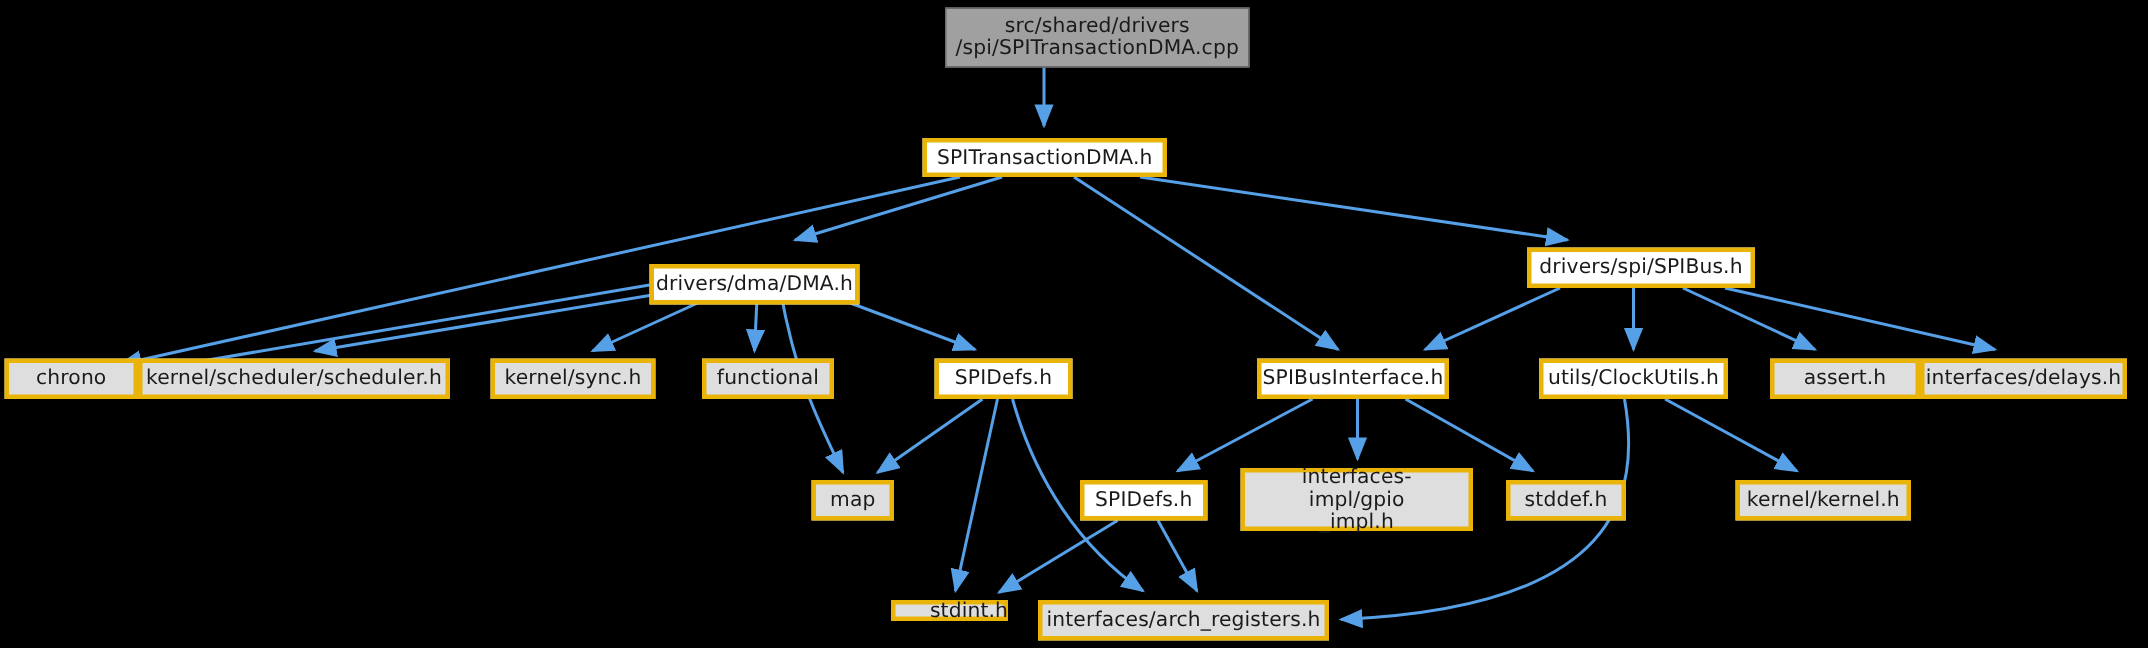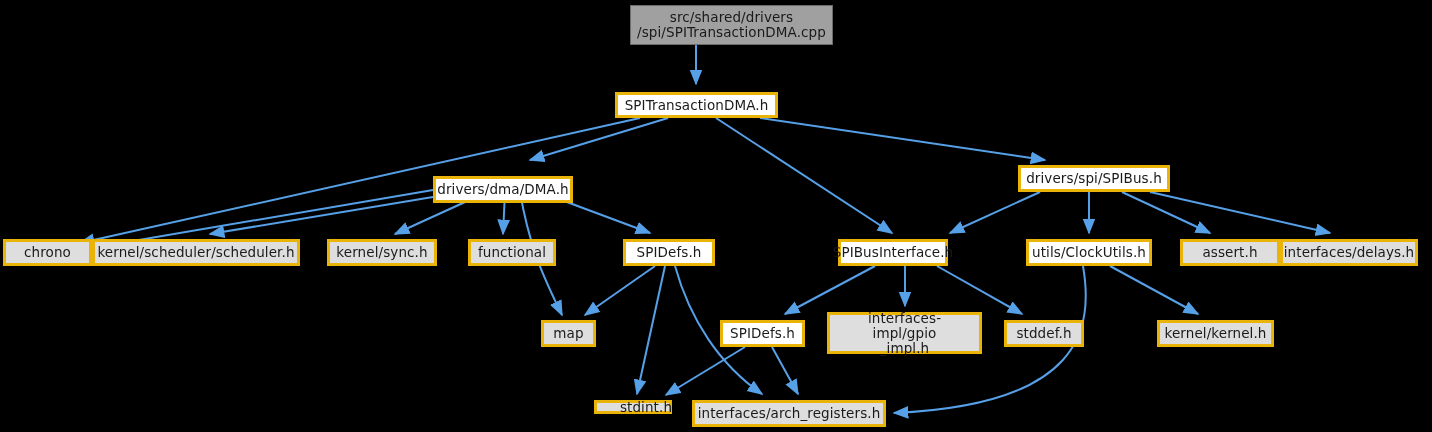--- a/index.html
+++ b/index.html
@@ -56,21 +56,21 @@
       <div class="node root" style="left: 595px; top: 5px; width: 203px; height: 40px;">src/shared/drivers
 /spi/SPITransactionDMA.cpp</div>
       <div class="node hdr" style="left: 615px; top: 92px; width: 163px; height: 26px;">SPITransactionDMA.h</div>
       <div class="node hdr" style="left: 433px; top: 176px; width: 140px; height: 27px;">drivers/dma/DMA.h</div>
       <div class="node hdr" style="left: 1018px; top: 165px; width: 152px; height: 27px;">drivers/spi/SPIBus.h</div>
       <div class="node sys" style="left: 3px; top: 239px; width: 89px; height: 27px;">chrono</div>
       <div class="node sys" style="left: 92px; top: 239px; width: 208px; height: 27px;">kernel/scheduler/scheduler.h</div>
       <div class="node sys" style="left: 327px; top: 239px; width: 110px; height: 27px;">kernel/sync.h</div>
       <div class="node sys" style="left: 458px; top: 239px; width: 88px; height: 27px; margin-left: 10px;">functional</div>
       <div class="node hdr" style="left: 623px; top: 239px; width: 92px; height: 27px;">SPIDefs.h</div>
-      <div class="node hdr" style="left: 838px; top: 239px; width: 110px; height: 27px;">SPIBusInterface.h</div>
+      <div class="node hdr" style="left: 838px; top: 239px; width: 128px; height: 27px;">SPIBusInterface.h</div>
       <div class="node hdr" style="left: 1026px; top: 239px; width: 126px; height: 27px;">utils/ClockUtils.h</div>
       <div class="node sys" style="left: 1180px; top: 239px; width: 100px; height: 27px;">assert.h</div>
       <div class="node sys" style="left: 1280px; top: 239px; width: 138px; height: 27px;">interfaces/delays.h</div>
       <div class="node sys" style="left: 541px; top: 320px; width: 55px; height: 27px;">map</div>
       <div class="node hdr" style="left: 720px; top: 320px; width: 85px; height: 27px;">SPIDefs.h</div>
       <div class="node sys" style="left: 827px; top: 312px; width: 155px; height: 42px;">interfaces-impl/gpio
 _impl.h</div>
       <div class="node sys" style="left: 1004px; top: 320px; width: 80px; height: 27px;">stddef.h</div>
       <div class="node sys" style="left: 1157px; top: 320px; width: 117px; height: 27px;">kernel/kernel.h</div>
       <div class="node sys" style="left: 594px; top: 400px; width: 78px; height: 14px; padding-left: 32px;">stdint.h</div>

